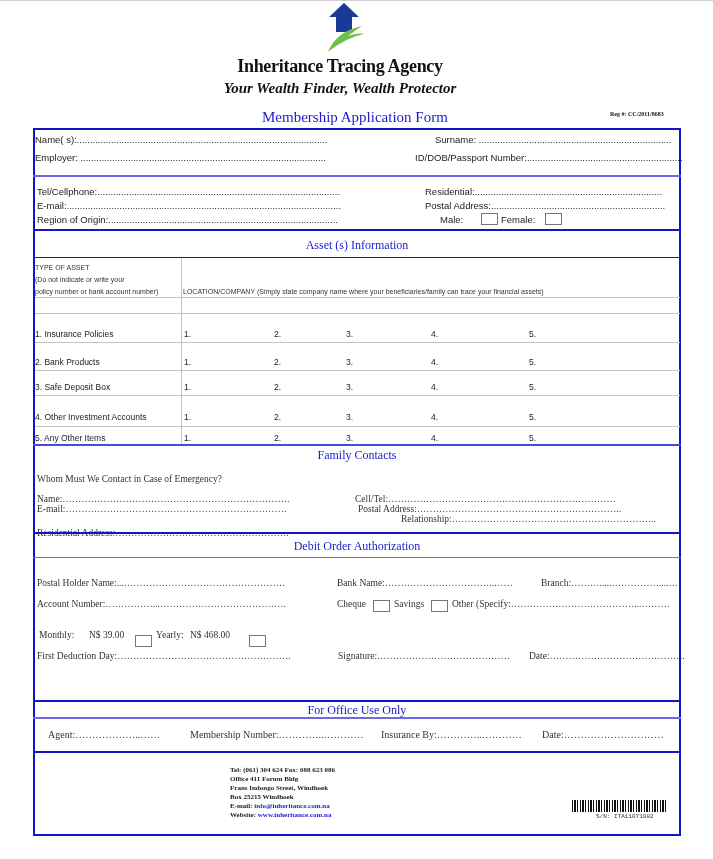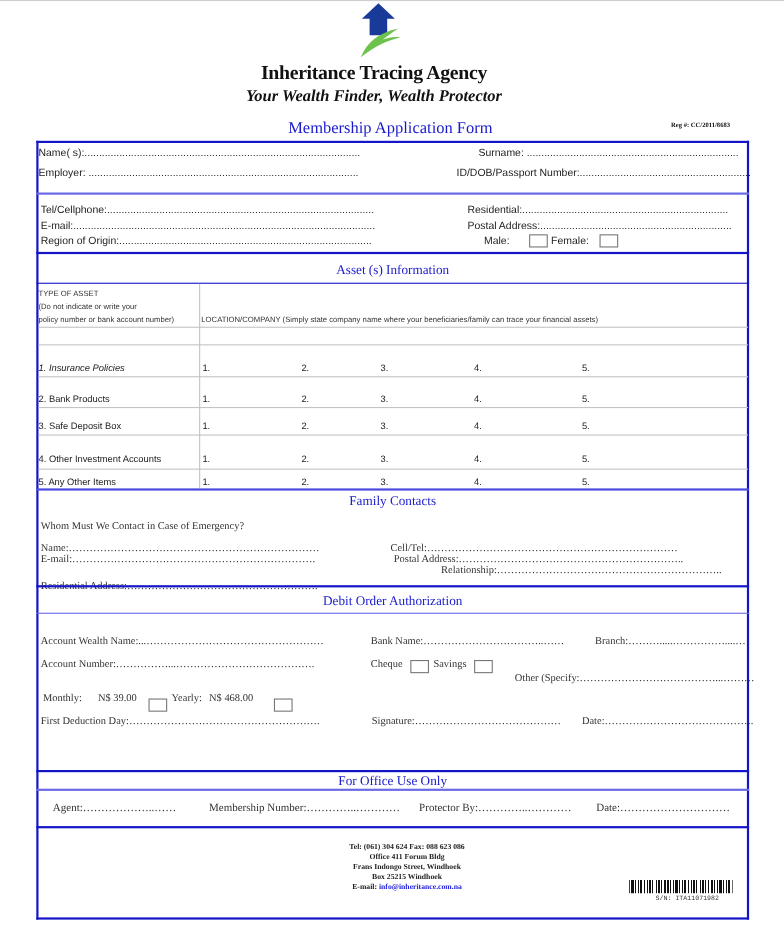--- a/index.html
+++ b/index.html
@@ -15,21 +15,21 @@
 
   .frame-line { position: absolute; background: #1515c8; }
   .soft-line { position: absolute; background: #6a6ae6; }
   .grey-line { position: absolute; background: #c4c4c4; }
 
   .t11 { font-size: 9.5px; color: #222; }
   .ser { font-family: "Liberation Serif", serif; font-size: 9.5px; color: #333; }
   .sect { font-family: "Liberation Serif", serif; font-size: 12px; color: #1a1acc; text-align: center; }
   .cb { position: absolute; width: 17px; height: 12px; border: 1px solid #777; background: #fff; }
   .small { font-size: 7px; color: #333; }
-  .foot { font-family: "Liberation Serif", serif; font-size: 7px; font-weight: bold; color: #222; text-align: center; line-height: 9px; }
+  .foot { font-family: "Liberation Serif", serif; font-size: 7px; font-weight: bold; color: #222; line-height: 9px; }
   .foot .link { color: #2222dd; }
   .barcode { position: absolute; left: 572px; top: 800px; width: 94px; height: 12px;
     background: repeating-linear-gradient(90deg, #111 0 1px, #fff 1px 2px, #111 2px 4px, #fff 4px 5px, #111 5px 6px, #fff 6px 8px); }
   .sn { left: 596px; top: 813px; font-family: "Liberation Mono", monospace; font-size: 6px; color: #333; }
 </style>
 </head>
 <body>
 
 <div class="topline"></div>
 
@@ -73,21 +73,21 @@
 <div class="abs small" style="left:35px;top:264px;">TYPE OF ASSET</div>
 <div class="abs small" style="left:35px;top:276px;">(Do not indicate or write your</div>
 <div class="abs small" style="left:35px;top:288px;">policy number or bank account number)</div>
 <div class="abs small" style="left:183px;top:288px;">LOCATION/COMPANY  (Simply state company name where your beneficiaries/family can trace your financial assets)</div>
 
 <div class="grey-line" style="left:181px;top:258px;width:1px;height:186px;"></div>
 <div class="grey-line" style="left:35px;top:297px;width:645px;height:1px;"></div>
 <div class="grey-line" style="left:35px;top:313px;width:645px;height:1px;"></div>
 
 <div id="asset-rows">
-    <div class="abs t11" style="left: 35px; top: 329px; font-size: 8.5px; font-style: italic;">1. Insurance Policies</div>
+    <div class="abs t11" style="left: 35px; top: 329px; font-size: 8.5px;">1. Insurance Policies</div>
     <div class="abs t11" style="left: 184px; top: 329px; font-size: 8.5px;">1.</div>
     <div class="abs t11" style="left: 274px; top: 329px; font-size: 8.5px;">2.</div>
     <div class="abs t11" style="left: 346px; top: 329px; font-size: 8.5px;">3.</div>
     <div class="abs t11" style="left: 431px; top: 329px; font-size: 8.5px;">4.</div>
     <div class="abs t11" style="left: 529px; top: 329px; font-size: 8.5px;">5.</div>
     <div class="abs t11" style="left: 35px; top: 357px; font-size: 8.5px; text-align: right;">2. Bank Products</div>
     <div class="abs t11" style="left: 184px; top: 357px; font-size: 8.5px;">1.</div>
     <div class="abs t11" style="left: 274px; top: 357px; font-size: 8.5px;">2.</div>
     <div class="abs t11" style="left: 346px; top: 357px; font-size: 8.5px;">3.</div>
     <div class="abs t11" style="left: 431px; top: 357px; font-size: 8.5px;">4.</div>
@@ -125,54 +125,55 @@
 <div class="abs ser" style="left:37px;top:528px;line-height:10px;">Residential Address:……………………………………………….</div>
 <div class="abs ser" style="left:355px;top:494px;line-height:10px;">Cell/Tel:………………………………………………………………</div>
 <div class="abs ser" style="left:358px;top:504px;line-height:10px;">Postal Address:………………………………………………………..</div>
 <div class="abs ser" style="left:357px;top:514px;line-height:10px;margin-left:44px;">Relationship:………………………………………………………..</div>
 
 <div class="frame-line" style="left:33px;top:532px;width:648px;height:2px;"></div>
 
 <div class="abs sect" style="left:33px;width:648px;top:539px;">Debit Order Authorization</div>
 <div class="soft-line" style="left:33px;top:557px;width:648px;height:1px;"></div>
 
-<div class="abs ser" style="left:37px;top:578px;">Account Wealth Name:...……………………………………………</div>
+<div class="abs ser" style="left:37px;top:578px;">Postal Holder Name:...……………………………………………</div>
 <div class="abs ser" style="left:337px;top:578px;">Bank Name:……………………………..……</div>
 <div class="abs ser" style="left:541px;top:578px;">Branch:……….....……………....…</div>
 
 <div class="abs ser" style="left:37px;top:599px;">Account Number:……………...………………………………….</div>
 <div class="abs ser" style="left:337px;top:599px;">Cheque</div>
 <div class="cb" style="left:373px;top:600px;"></div>
 <div class="abs ser" style="left:394px;top:599px;">Savings</div>
 <div class="cb" style="left:431px;top:600px;"></div>
-<div class="abs ser" style="left:452px;top:612px;margin-left:16px;">Other (Specify:…………………………………...………</div>
+<div class="abs ser" style="left:452px;top:599px;">Other (Specify:…………………………………...………</div>
 
 <div class="abs ser" style="left:39px;top:630px;">Monthly:</div>
 <div class="abs ser" style="left:89px;top:630px;">N$ 39.00</div>
 <div class="cb" style="left:135px;top:635px;"></div>
 <div class="abs ser" style="left:156px;top:630px;">Yearly:</div>
 <div class="abs ser" style="left:190px;top:630px;">N$ 468.00</div>
 <div class="cb" style="left:249px;top:635px;"></div>
 
 <div class="abs ser" style="left:37px;top:651px;">First Deduction Day:……………………………………………….</div>
 <div class="abs ser" style="left:338px;top:651px;">Signature:……………………………………</div>
 <div class="abs ser" style="left:529px;top:651px;">Date:…………………………………….</div>
 
 <div class="frame-line" style="left:33px;top:700px;width:648px;height:2px;"></div>
 
 <div class="abs sect" style="left:33px;width:648px;top:703px;">For Office Use Only</div>
 <div class="soft-line" style="left:33px;top:717px;width:648px;height:2px;"></div>
 <div class="abs ser" style="left:48px;top:729px;font-size:10px;">Agent:………………..……</div>
 <div class="abs ser" style="left:190px;top:729px;font-size:10px;">Membership Number:…………..…………</div>
-<div class="abs ser" style="left:381px;top:729px;font-size:10px;">Protector By:…………..…………</div>
+<div class="abs ser" style="left:381px;top:729px;font-size:10px;">Insurance By:…………..…………</div>
 <div class="abs ser" style="left:542px;top:729px;font-size:10px;">Date:…………………………</div>
 <div class="frame-line" style="left:33px;top:751px;width:648px;height:2px;"></div>
 
 <div class="abs foot" style="left:230px;width:280px;top:766px;">
   <div>Tel: (061)  304 624    Fax:  088 623 086</div>
   <div>Office 411 Forum Bldg</div>
   <div>Frans Indongo Street, Windhoek</div>
   <div>Box 25215 Windhoek</div>
   <div><span>E-mail: </span><span class="link">info@inheritance.com.na</span></div>
+  <div><span>Website: </span><span class="link">www.inheritance.com.na</span></div>
 </div>
 
 <div class="barcode"></div>
 <div class="abs sn">S/N: ITA11071982</div>
 
 </body></html>

